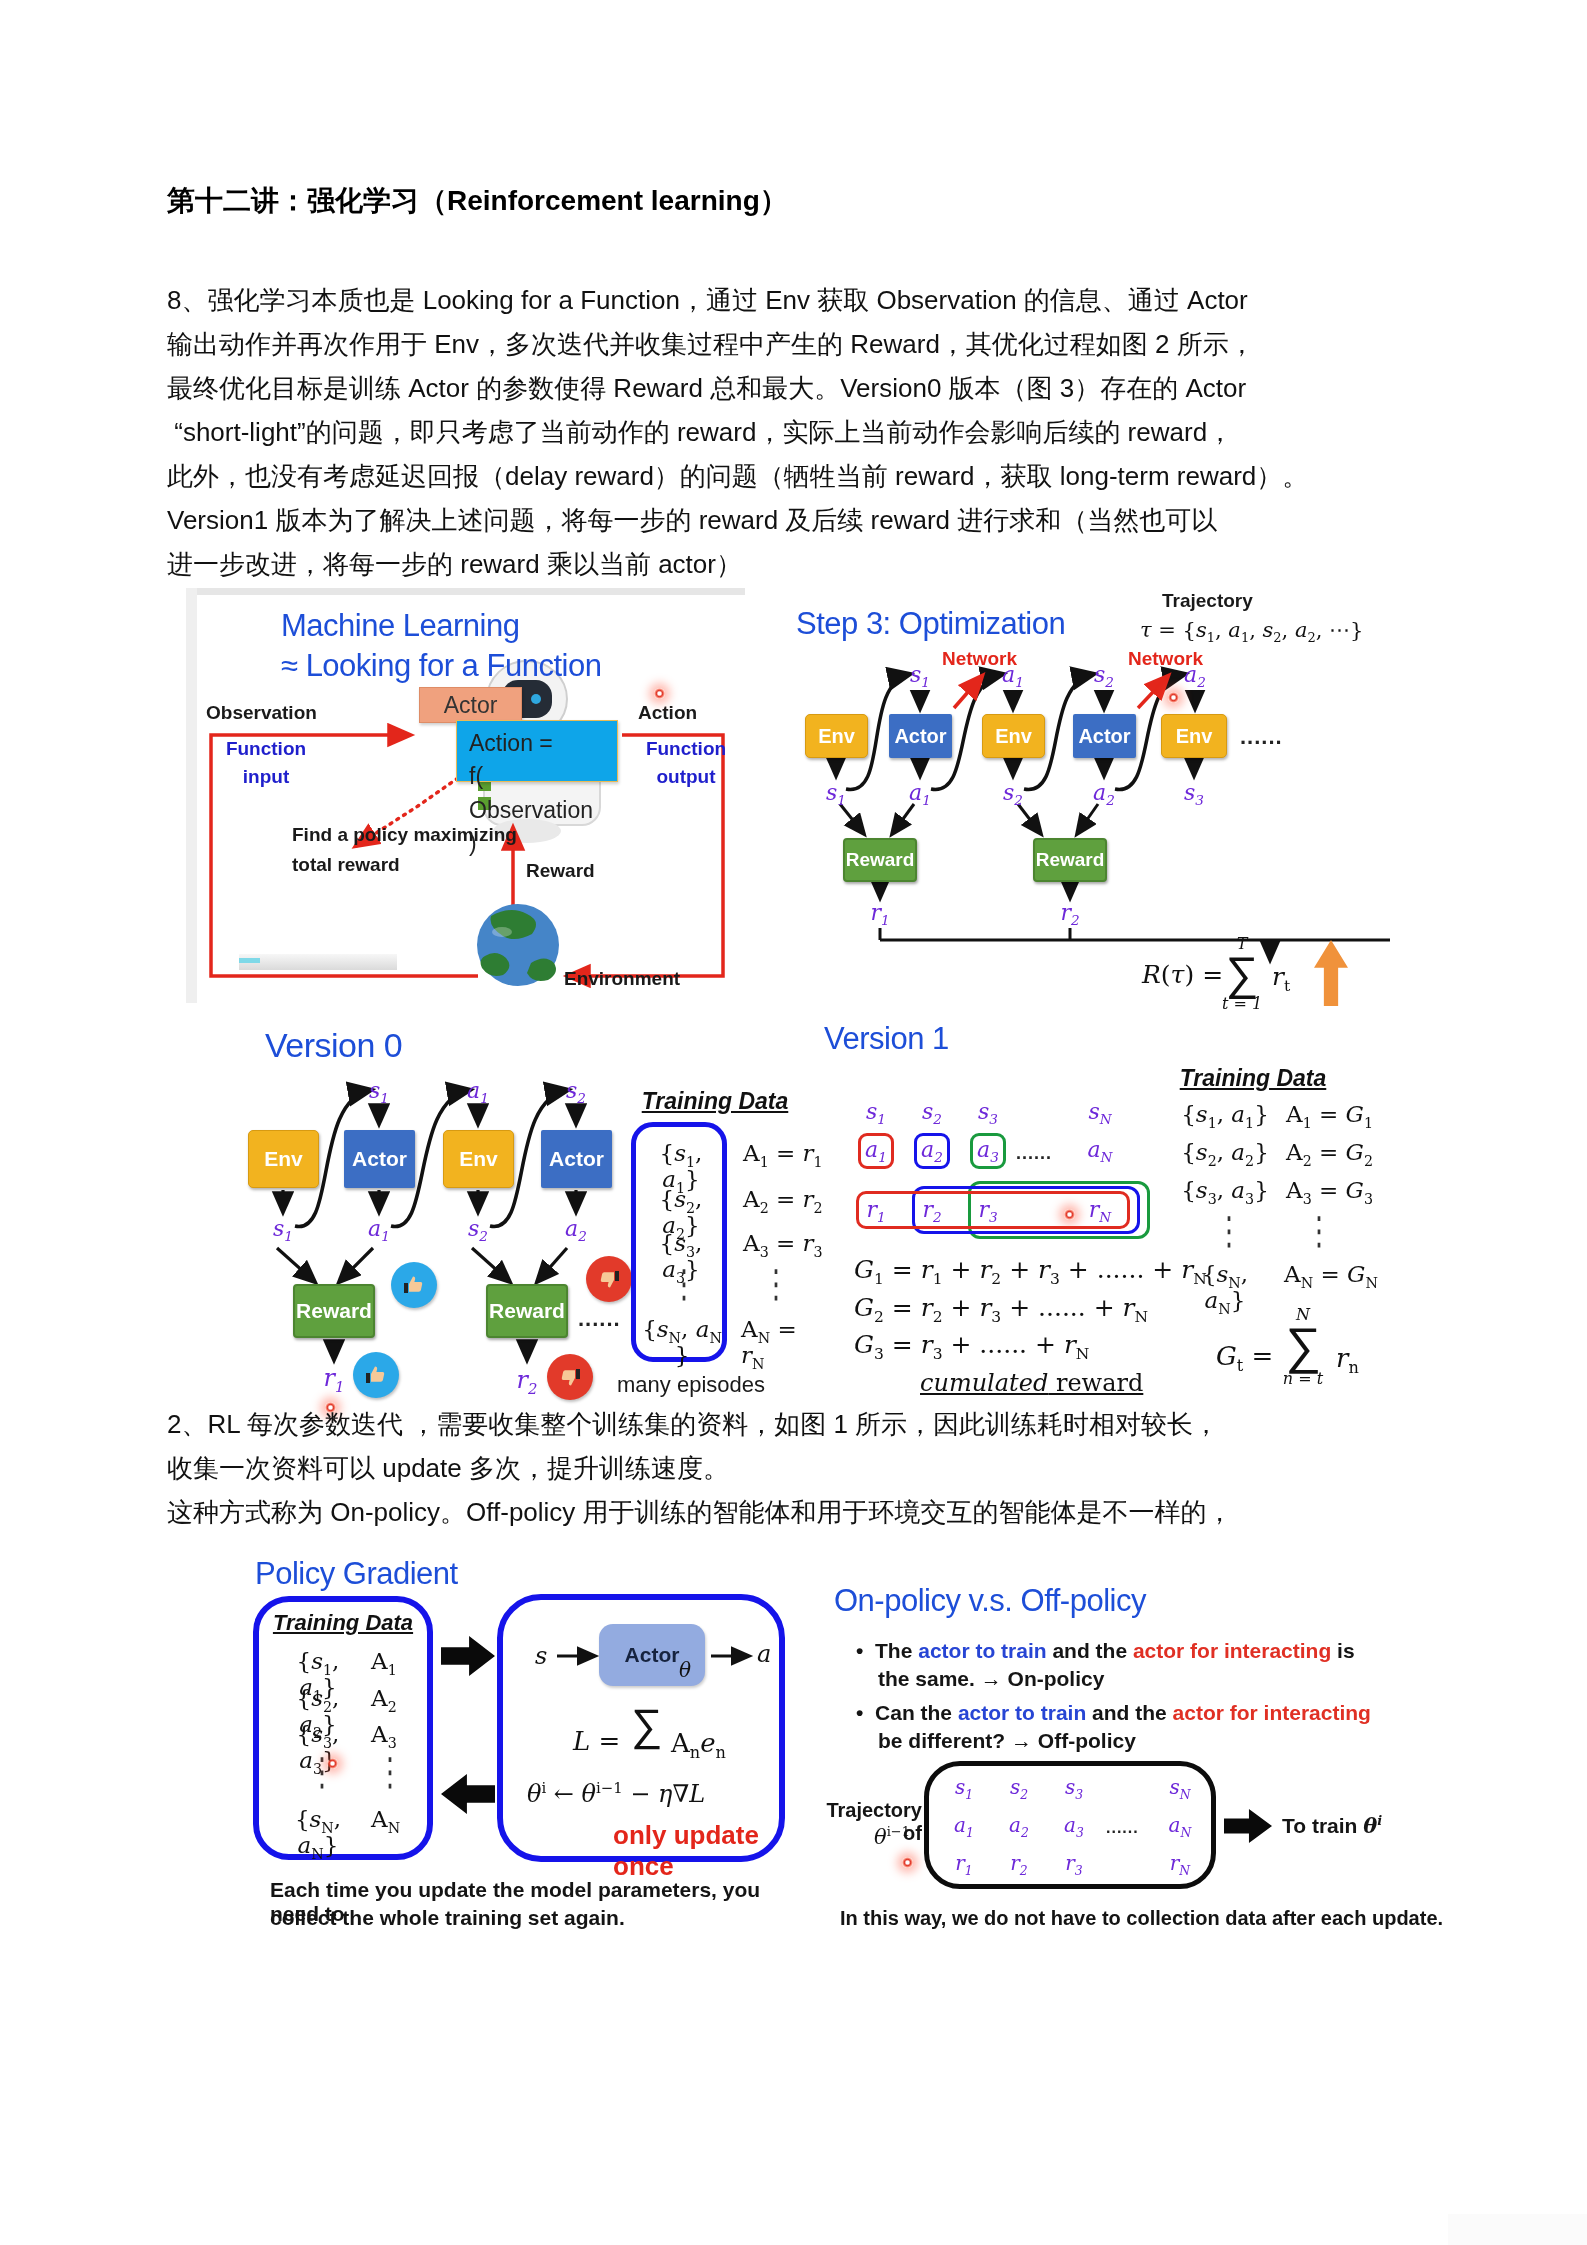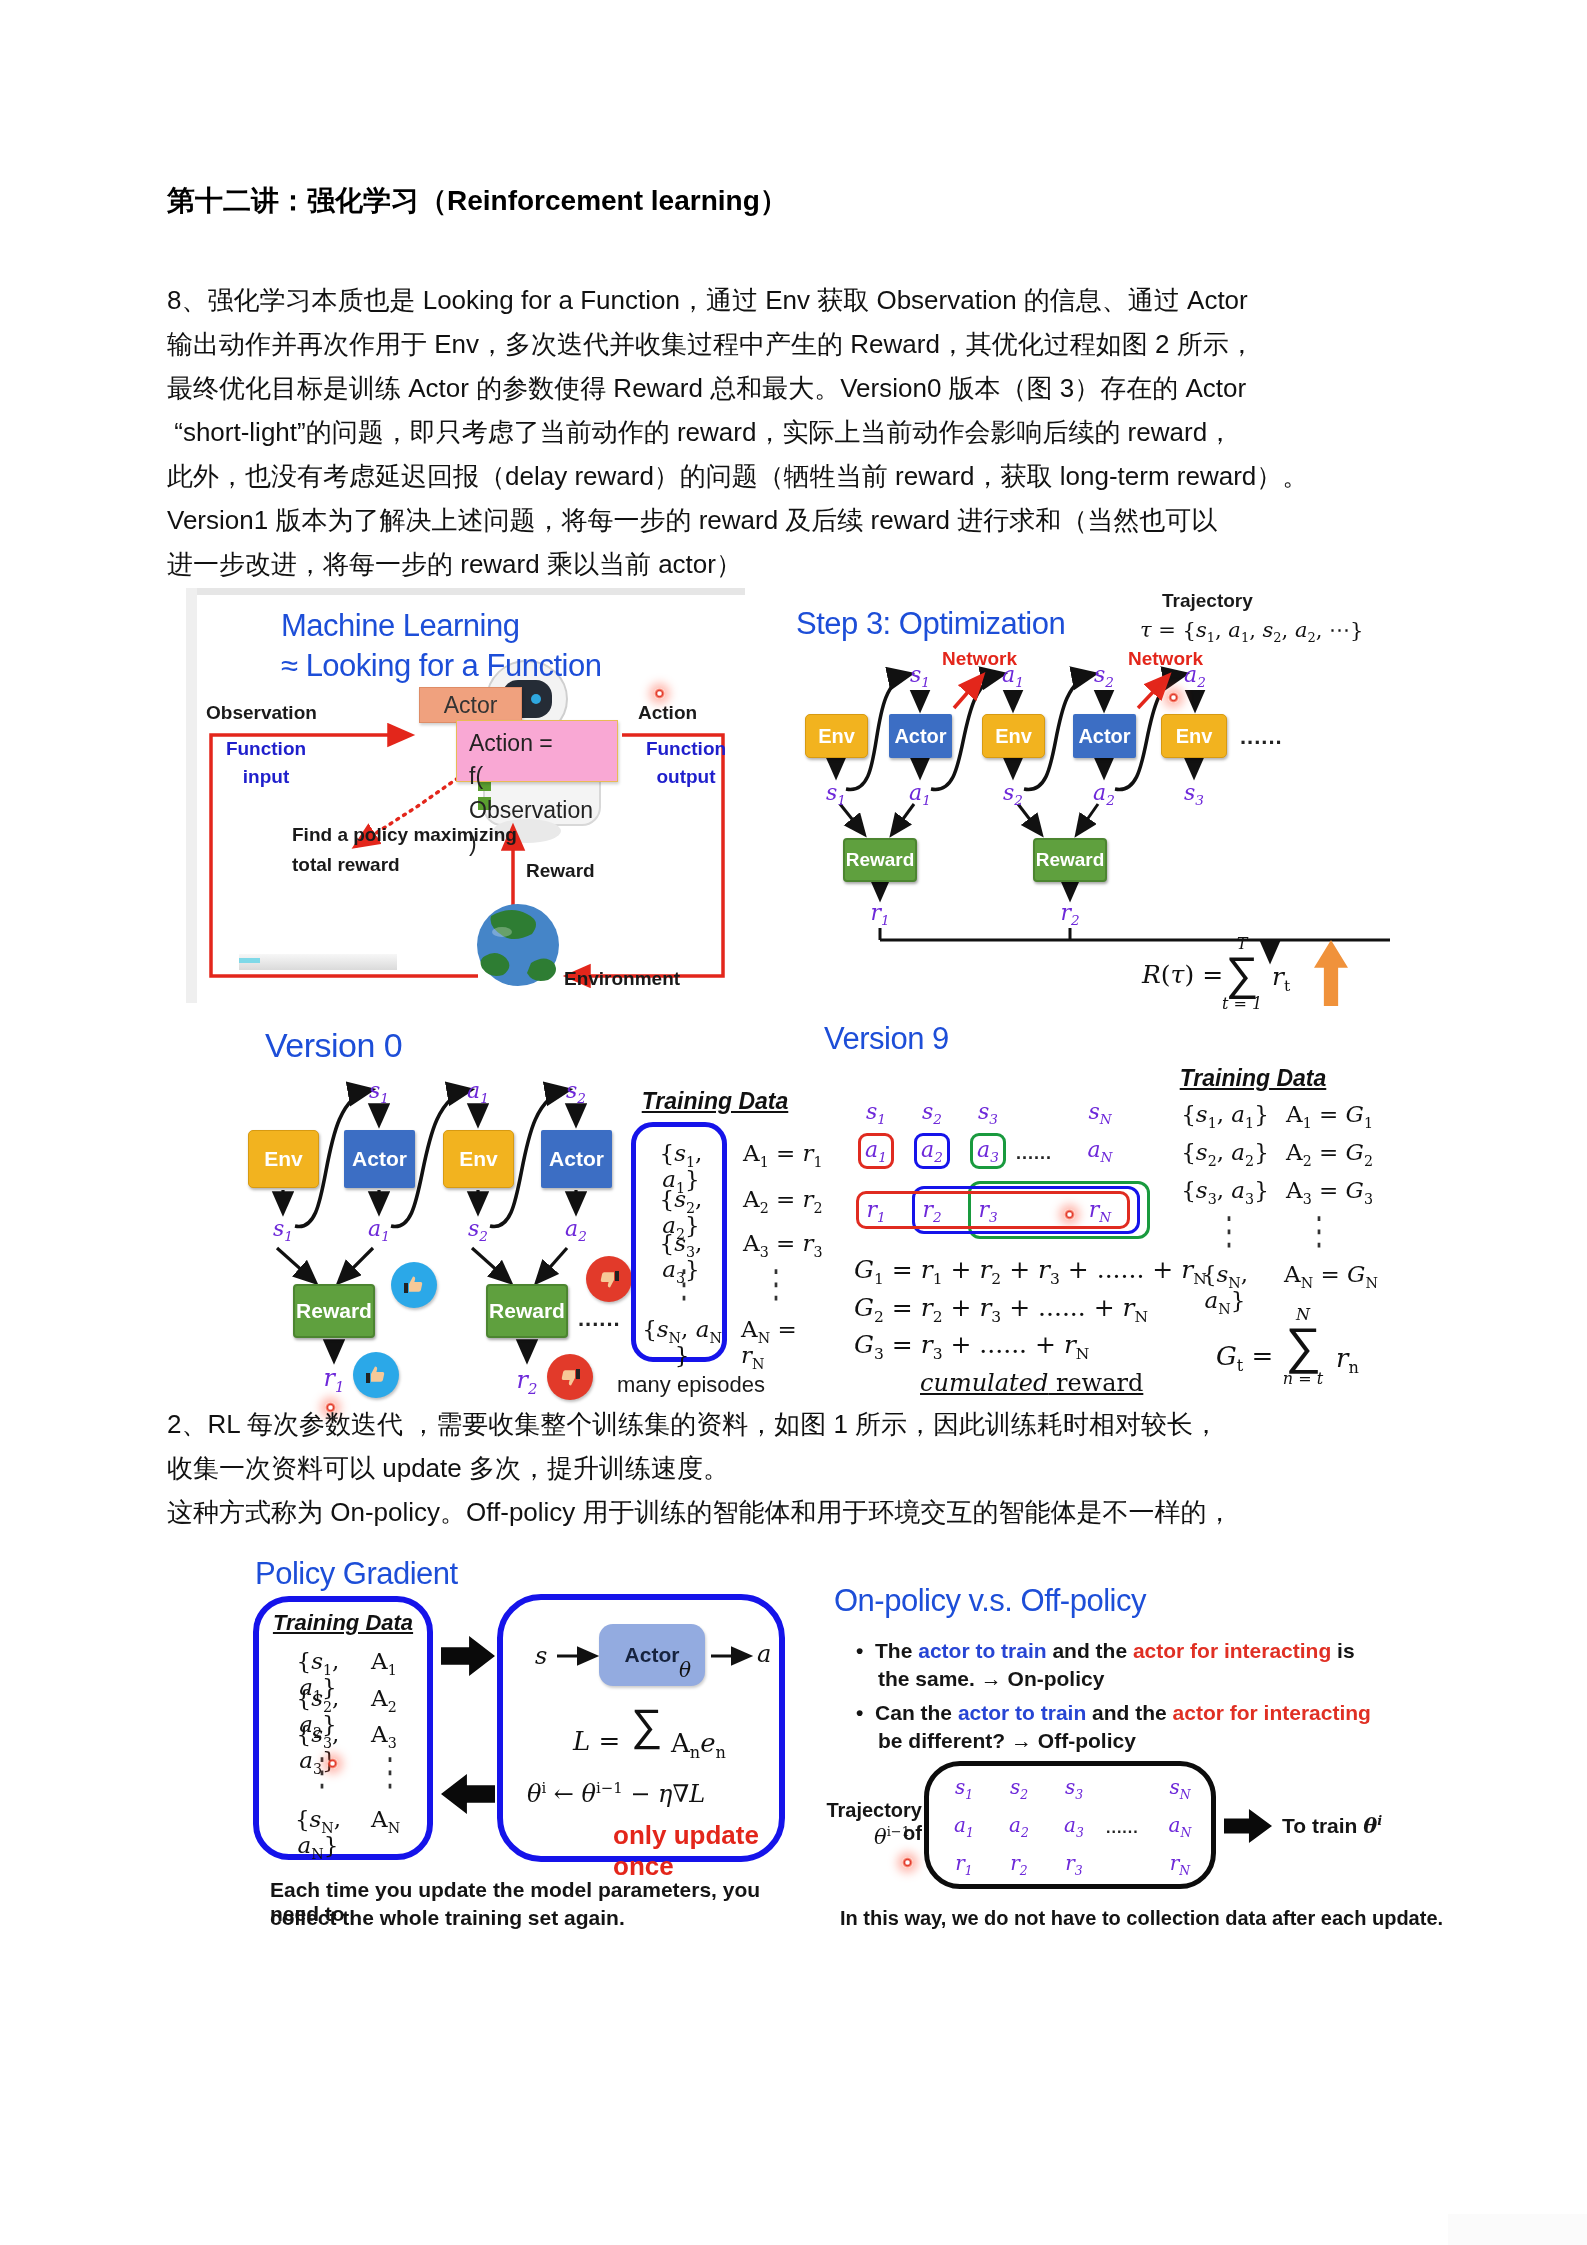--- a/index.html
+++ b/index.html
@@ -54,21 +54,21 @@
   .blue-span { color:#2745D4; } .red-span { color:#E03024; }
 
   
   .figA-topedge { position:absolute; left:0; top:0; width:100%; height:7px; background:#e6e6e6; }
   .figA-leftedge { position:absolute; left:0; top:0; width:11px; height:100%; background:#efefef; }
   .lbl { position:absolute; font-size:19px; font-weight:600; color:#1a1a1a; }
   .lbl-blue { position:absolute; font-size:19px; font-weight:600; color:#1F1FCC; text-align:center; }
   .actor-salmon { position:absolute; background:#F0A17E; border:1px solid #DE8C66;
                   display:flex; align-items:center; justify-content:center;
                   font-size:23px; color:#333; box-shadow:1px 2px 3px rgba(0,0,0,.2); }
-  .action-amber { position:absolute; background:#f9a8d4; border:1px solid #E9BB55;
+  .action-amber { position:absolute; background:#0ea5e9; border:1px solid #E9BB55;
                   font-size:23px; color:#222; padding:6px 12px; line-height:1.45;
                   box-shadow:1px 2px 3px rgba(0,0,0,.2); }
   .timeline-bar { position:absolute; background:linear-gradient(#f7f7f7,#dadada); }
   .timeline-cyan { position:absolute; background:#7FD9E8; }
 
   .pg-actor { position:absolute; background:#93ABE0; border-radius:14px; display:flex;
               align-items:center; justify-content:center; font-size:21px; color:#16233f; font-weight:600;
               box-shadow:1px 2px 3px rgba(0,0,0,.2); }
   .watermark-block { position:absolute; left:1448px; top:2214px; width:139px; height:31px; background:#fbfbfb; }
 </style>
@@ -333,21 +333,21 @@
     <div class="mser" style="left:578px; top:140px;">A<sub>1</sub>  = <i>r</i><sub>1</sub></div>
     <div class="mser" style="left:578px; top:186px;">A<sub>2</sub>  = <i>r</i><sub>2</sub></div>
     <div class="mser" style="left:578px; top:230px;">A<sub>3</sub>  = <i>r</i><sub>3</sub></div>
     <div class="vdots" style="left:598px; top:268px;">⋮</div>
     <div class="mser" style="left:576px; top:316px;">A<sub>N</sub> = <i>r</i><sub>N</sub></div>
 
     <div class="lbl" style="left:452px; top:372px; font-size:22px; font-weight:500;">many episodes</div>
   </div>
 
   <div class="fig" style="left:818px; top:1005px; width:622px; height:400px;">
-    <div class="slide-title" style="left:6px; top:8px;">Version 9</div>
+    <div class="slide-title" style="left:6px; top:8px;">Version 1</div>
     <div class="training-title" style="left:360px; top:60px; width:150px;">Training Data</div>
 
     <div class="mlab" style="left:38px;  top:94px; width:40px;"><i>s</i><sub>1</sub></div>
     <div class="mlab" style="left:94px;  top:94px; width:40px;"><i>s</i><sub>2</sub></div>
     <div class="mlab" style="left:150px; top:94px; width:40px;"><i>s</i><sub>3</sub></div>
     <div class="mlab" style="left:262px; top:94px; width:40px;"><i>s</i><sub>N</sub></div>
 
     <div style="position:absolute; left:40px; top:128px; width:36px; height:36px; border:3px solid #E02B20; border-radius:9px;"></div>
     <div style="position:absolute; left:96px; top:128px; width:36px; height:36px; border:3px solid #1513EA; border-radius:9px;"></div>
     <div style="position:absolute; left:152px; top:128px; width:36px; height:36px; border:3px solid #199A3E; border-radius:9px;"></div>

